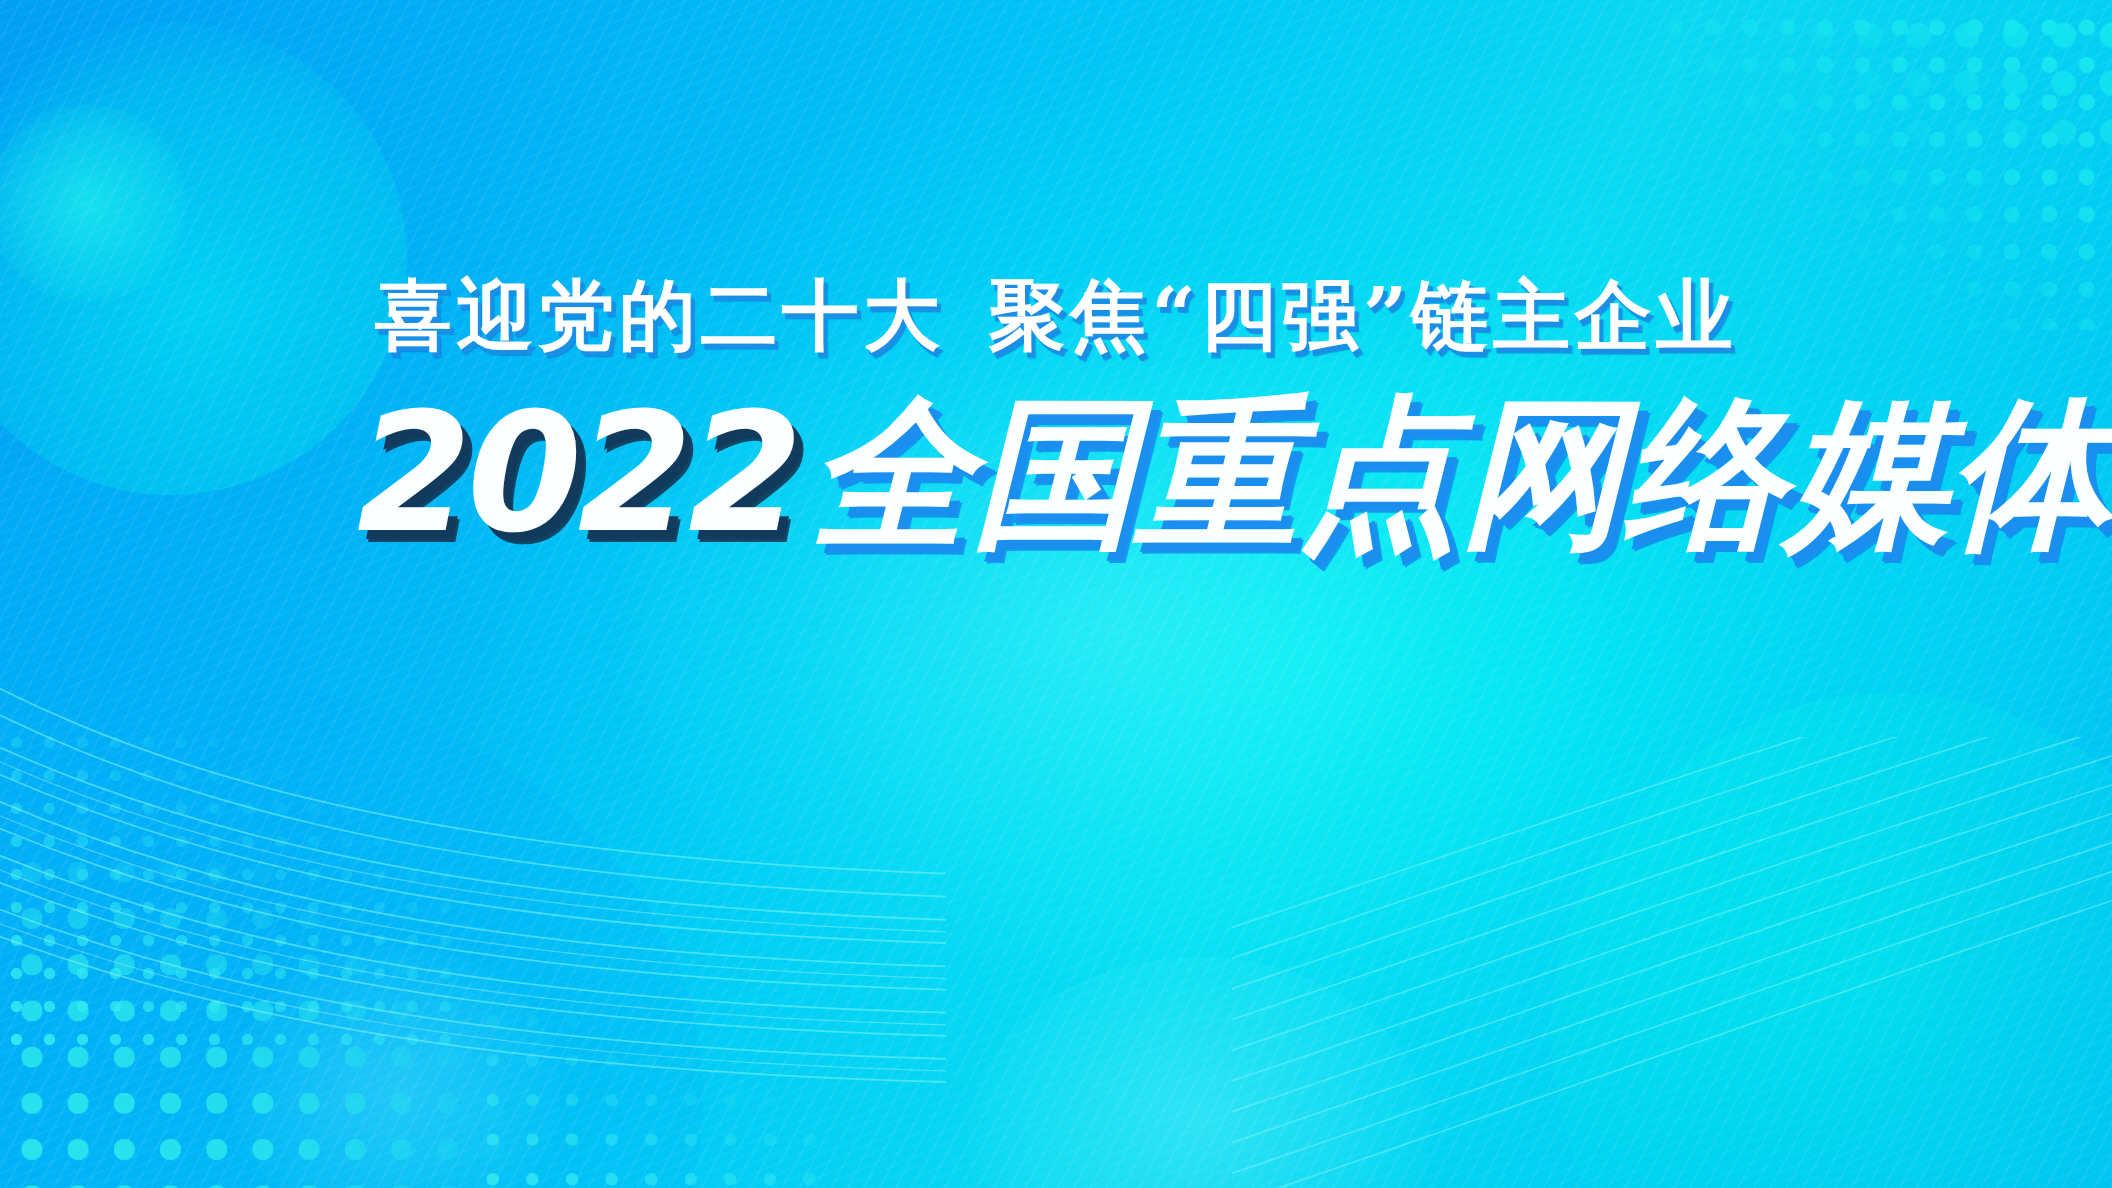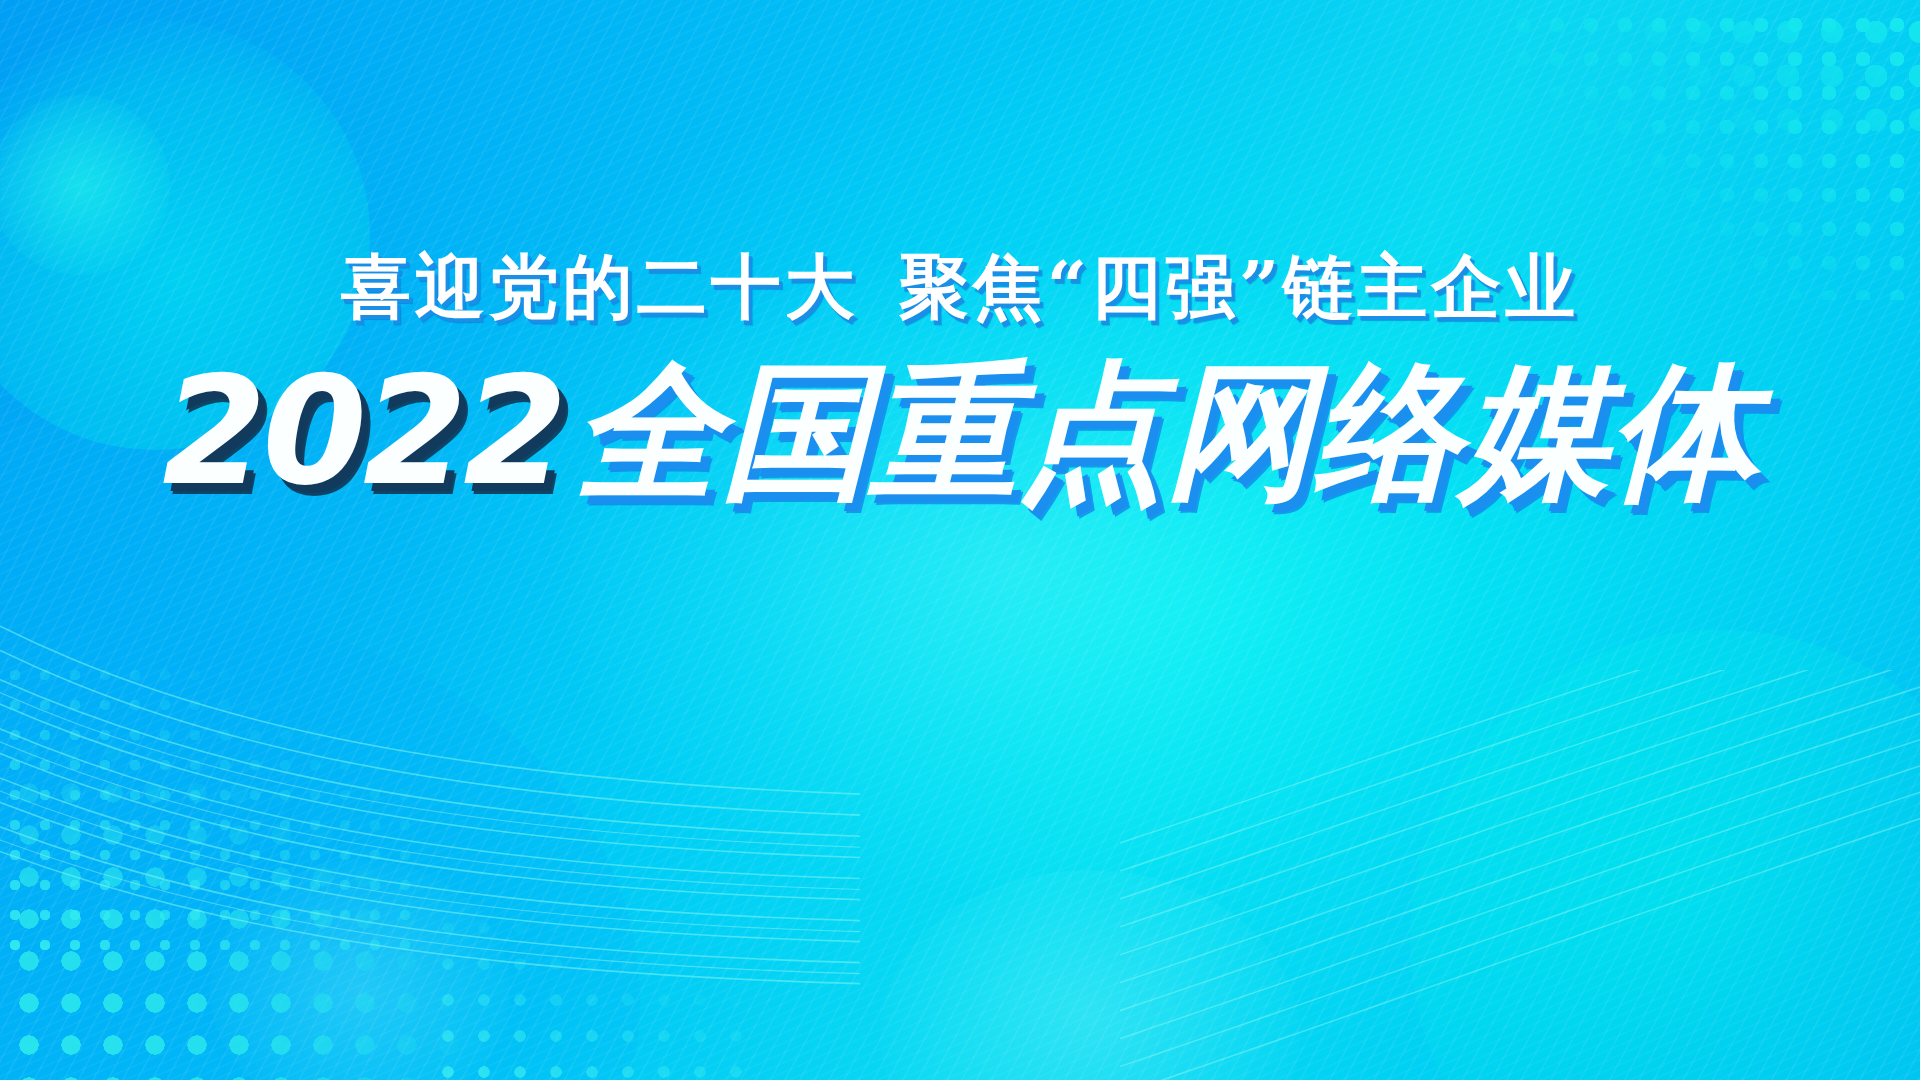--- a/index.html
+++ b/index.html
@@ -182,20 +182,21 @@
     line-height: 1;
     letter-spacing: 0px;
   }
 
   .title1 {
     margin-top: 34px;
     font-size: 148px;
     text-shadow:
        7px 8px 0 #1b8ff0,
        9px 10px 0 rgba(18,130,232,0.75);
+    text-align: right;
   }
   .title1 .year {
     font-size: 150px;
     letter-spacing: -4px;
     margin-right: 10px;
     text-shadow:
        7px 8px 0 #123a5c,
        9px 11px 0 rgba(13,48,78,0.85);
   }
 

